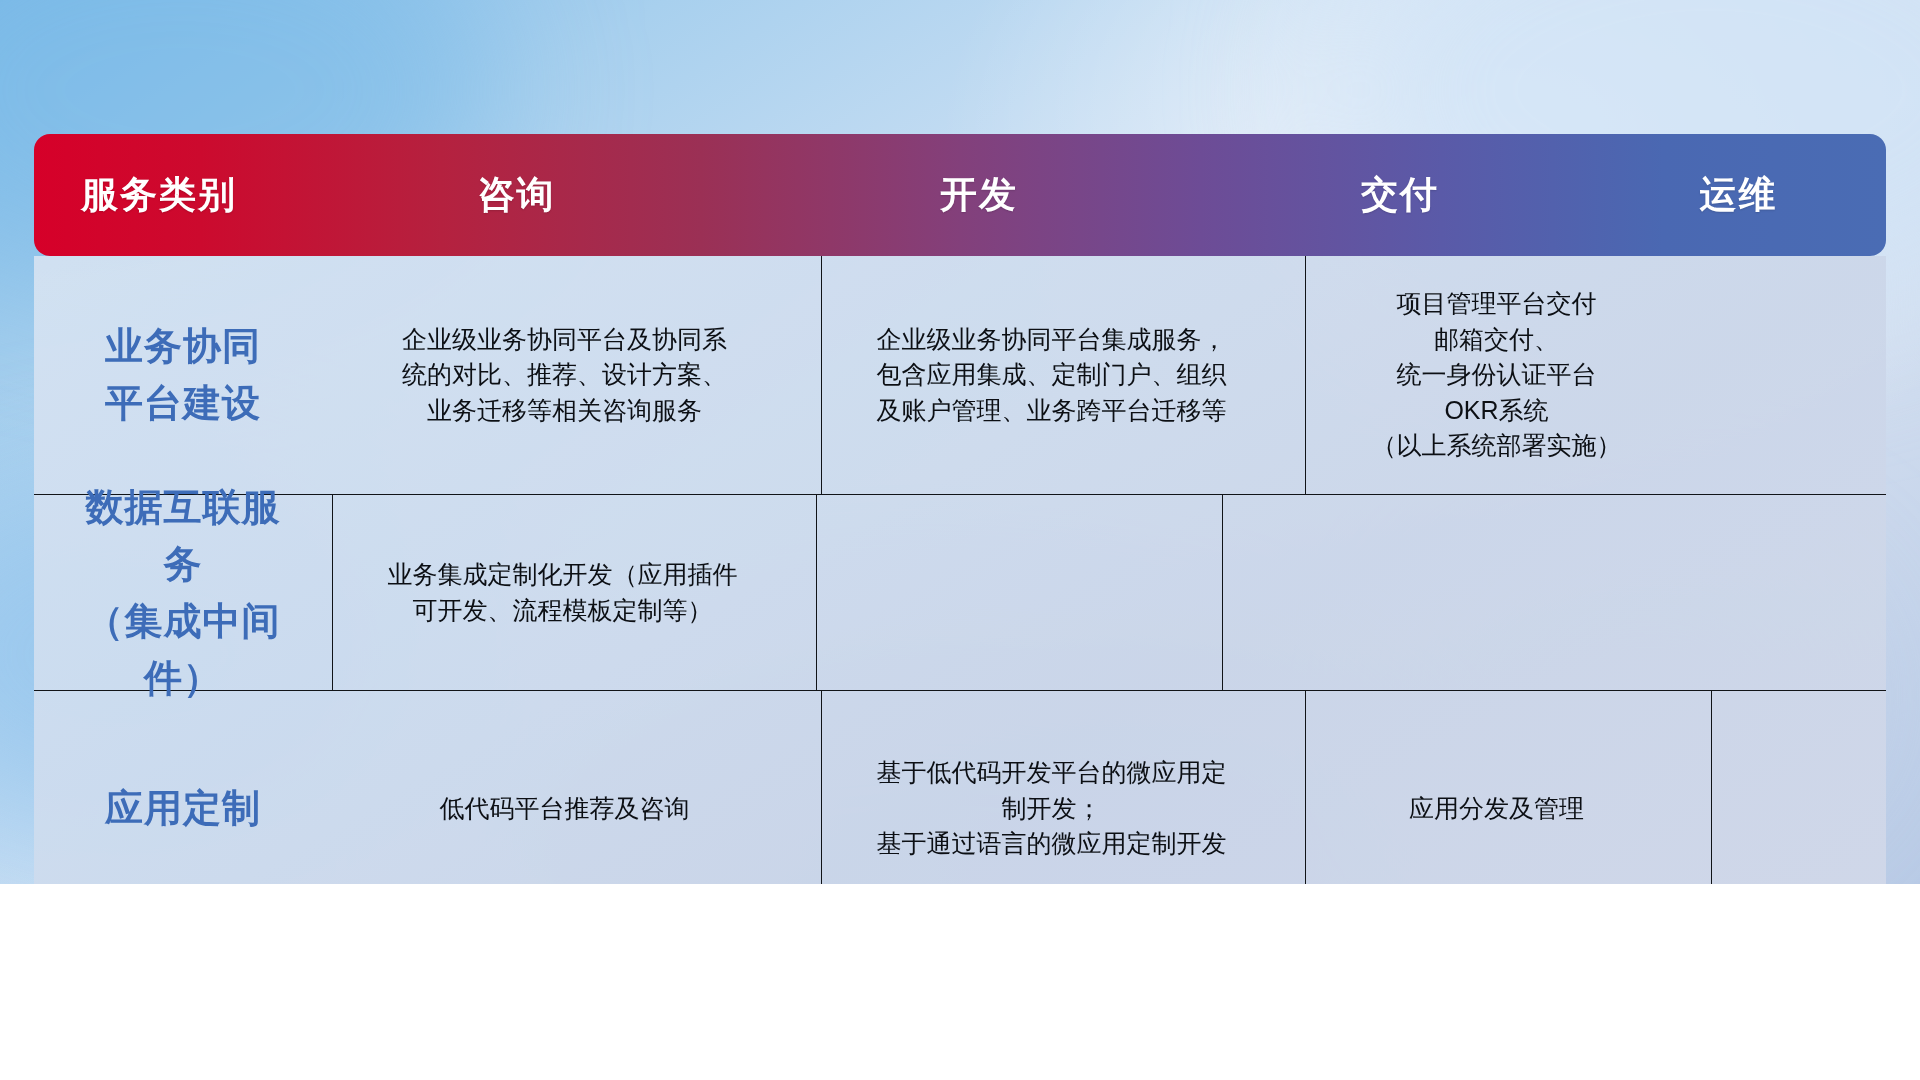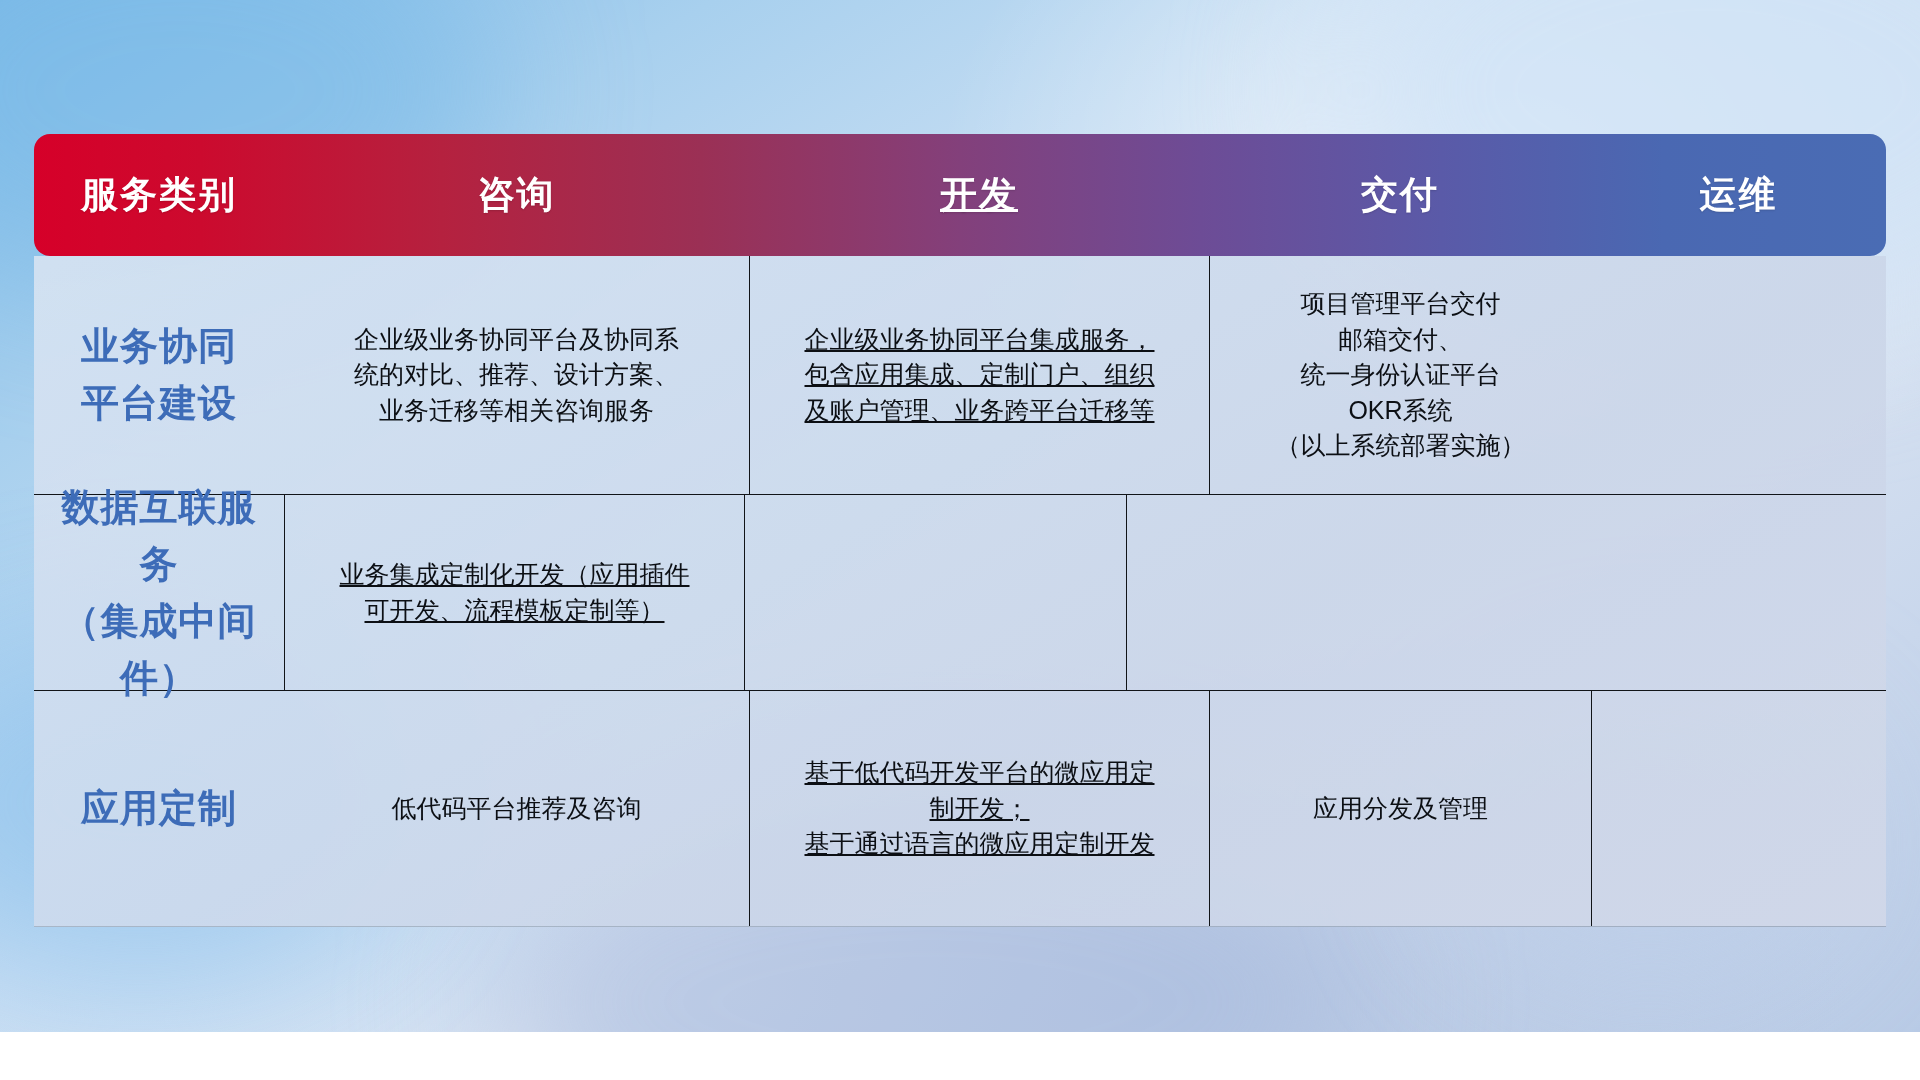--- a/index.html
+++ b/index.html
@@ -6,21 +6,21 @@
   * { margin:0; padding:0; box-sizing:border-box; }
 
   html, body {
     width:1920px; height:1080px;
     overflow:hidden;
     font-family:"Liberation Sans","DejaVu Sans",sans-serif;
   }
 
   #stage {
     position:relative;
-    width:1920px; height:1032px;
+    width:1920px; height:884px;
     background:
       radial-gradient(ellipse 900px 620px at 78% 16%, rgba(255,255,255,0.62) 0%, rgba(255,255,255,0.0) 62%),
       radial-gradient(ellipse 760px 520px at 8% 78%, rgba(150,200,240,0.50) 0%, rgba(150,200,240,0.0) 64%),
       radial-gradient(ellipse 1000px 600px at 62% 96%, rgba(171,190,222,0.55) 0%, rgba(171,190,222,0.0) 66%),
       linear-gradient(148deg, #7fbbe8 0%, #a8d0ee 20%, #cfe1f4 44%, #dbe5f3 62%, #c9d7ec 82%, #b9cbe6 100%);
     overflow:hidden;
   }
 
   
   .blob { position:absolute; border-radius:50%; filter:blur(70px); pointer-events:none; }
@@ -75,39 +75,40 @@
   .trow + .trow { border-top:1.6px solid #111418; }
 
   .cell {
     display:flex; align-items:center; justify-content:center;
     padding:14px 16px;
     text-align:center;
     color:#0c0f14;
     font-size:25px;
     line-height:1.42;
     white-space:pre-line;
+    margin-left:24px;
   }
   .cell + .cell { border-left:1.6px solid #111418; }
 
   
   .cell.label {
     color:#3d6cb8;
     font-size:38px;
     font-weight:bold;
     line-height:1.5;
     letter-spacing:1px;
   }
   
   .cell.col-0 { border-left:none; }
   .cell.col-1 { border-left:none; }
 
   
   .col-0 { width:250px; flex:0 0 250px; }
   .col-1 { width:465px; flex:0 0 465px; }
-  .col-2 { width:460px; flex:0 0 460px;text-decoration:underline; }
+  .col-2 { width:460px; flex:0 0 460px; }
   .col-3 { width:382px; flex:0 0 382px;align-items:center; }
   .col-4 { width:295px; flex:0 0 295px; }
 
   .r0 { height:238px; }
   .r1 { height:196px; }
   .r2 { height:236px; }
 </style>
 </head>
 <body>
 

